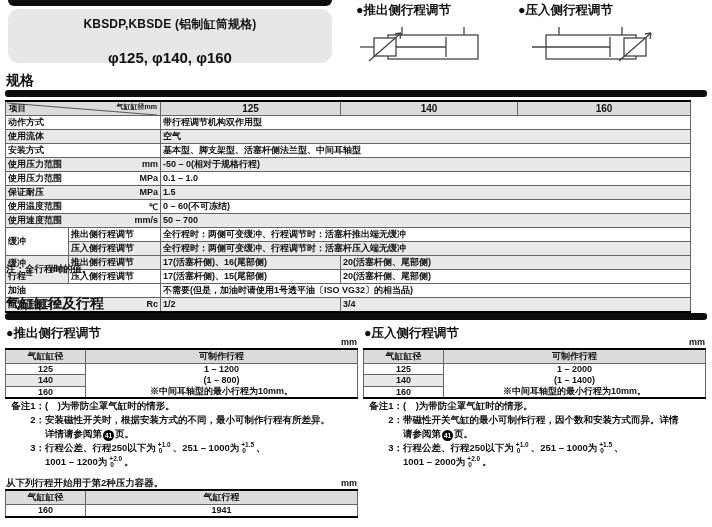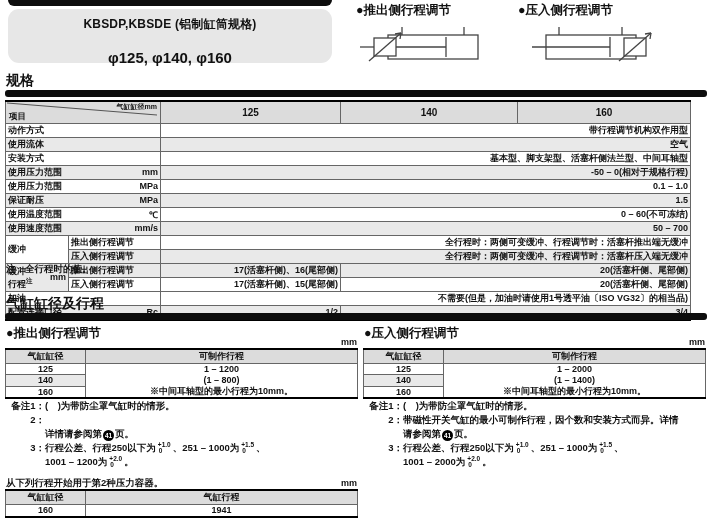--- a/index.html
+++ b/index.html
@@ -20,25 +20,25 @@
   
   .sec-title { position:absolute; left:6px; font-size:14px; font-weight:700; }
   .black-bar { position:absolute; left:5px; width:702px; height:7px; background:#0d0d0d; border-radius:3px; }
 
   
   table { border-collapse:collapse; table-layout:fixed; }
   td { border:1px solid #666; font-size:9px; font-weight:600; white-space:nowrap; overflow:hidden; padding:0 2px; }
   tr.g td { background:#e9e9e9; }
   tr.w td { background:#fff; }
   tr.hdr td { background:#dcdcdc; font-weight:700; text-align:center; }
-  .val, .c { text-align:right; }
+  .val, .c { text-align:left; }
 
   .spec { position:absolute; left:5px; top:100px; width:685px; border-top:2px solid #000; border-bottom:2px solid #000; }
   .spec tr { height:11px; }
-  .spec tr.hdr { height:22px; }
+  .spec tr.hdr { height:14px; }
   .spec td.bore { font-size:10px; }
   .lbl { text-align:left; }
   .lbl .flexl { display:flex; justify-content:space-between; align-items:center; }
   .corner { position:relative; padding:0; }
   .corner-l { position:absolute; left:3px; bottom:0; font-size:8.5px; font-weight:600; }
   .corner-r { position:absolute; right:3px; top:0; font-size:7px; font-weight:600; }
   .corner svg { position:absolute; left:0; top:0; }
   .grp { background:#fff; vertical-align:middle; }
   .sub { text-align:left; background:inherit; }
   .cs-lab { display:flex; justify-content:space-between; align-items:center; height:100%; }
@@ -318,21 +318,21 @@
     </table>
 
   <div class="notes" style="left:5px;width:352px">
     <div class="note-row">
       <span class="note-num">备注1：</span>
       <span class="note-body">(　)为带防尘罩气缸时的情形。</span>
     </div>
     <div class="note-row">
       <span class="note-num">2：</span>
       <span class="note-body">
-        <br>
+        <span>安装磁性开关时，根据安装方式的不同，最小可制作行程有所差异。</span><br>
         <span>详情请参阅第</span><span class="pg">41</span><span>页。</span>
       </span>
     </div>
     <div class="note-row">
       <span class="note-num">3：</span>
       <span class="note-body">
         <span>行程公差、行程250以下为</span><span class="tol">
             <span class="tt">+1.0</span>
             <span class="tb">0</span>
           </span><span>、251 – 1000为</span><span class="tol">

